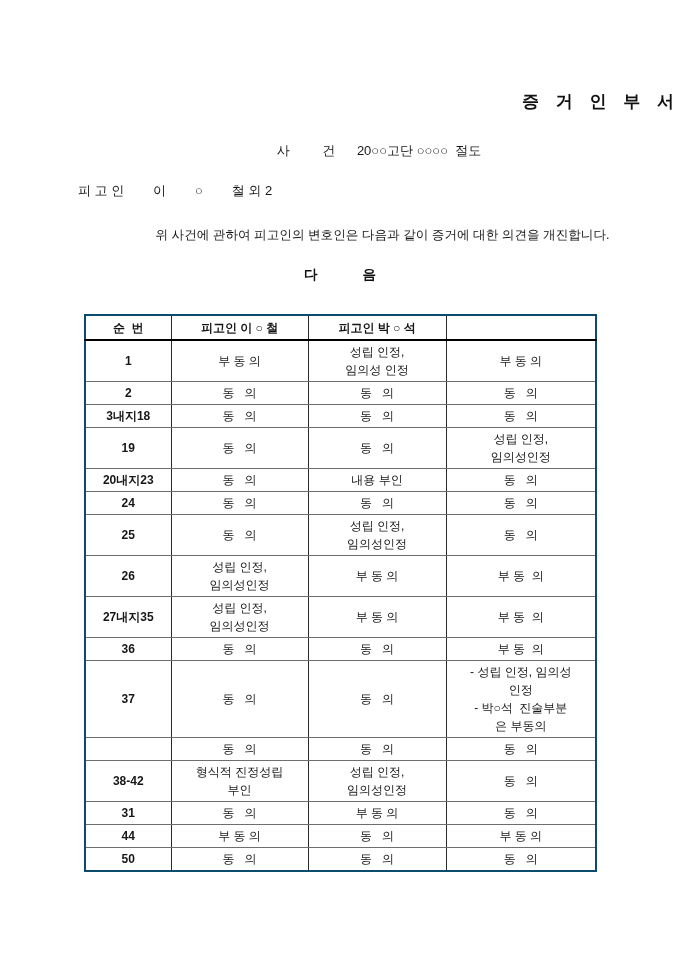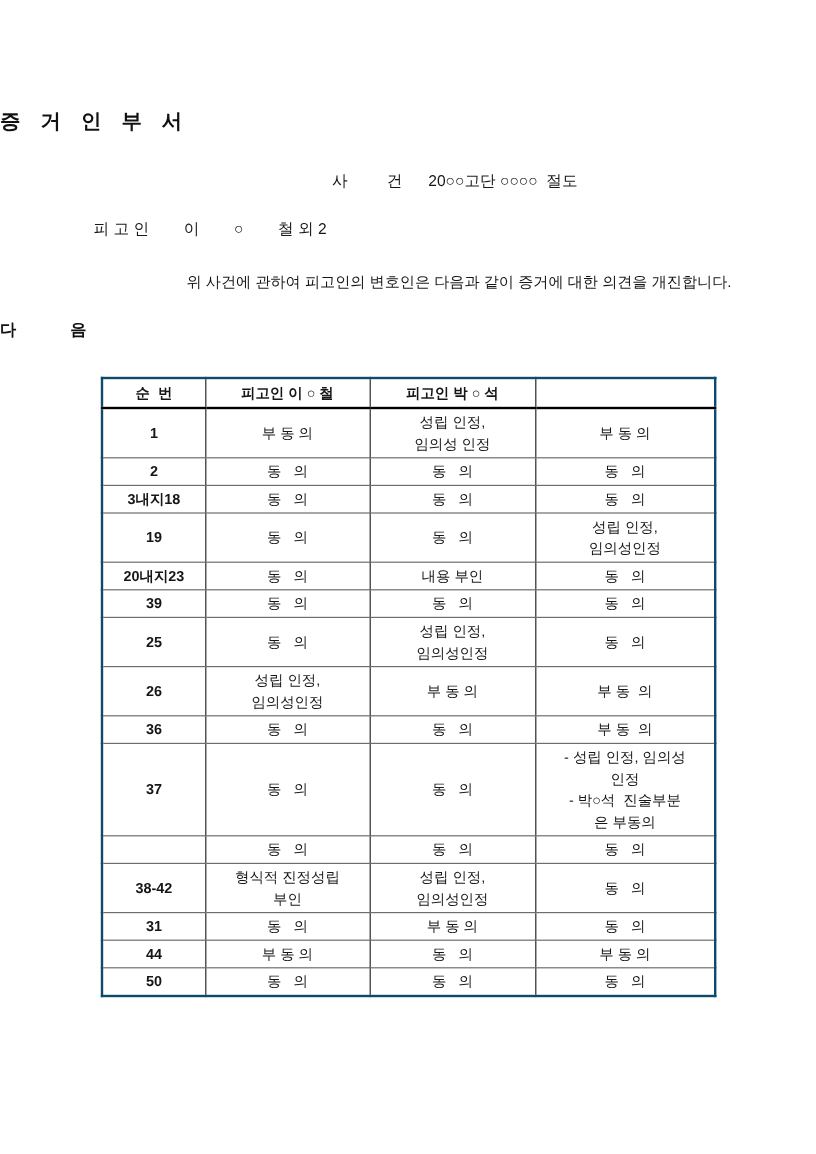--- a/index.html
+++ b/index.html
@@ -15,38 +15,39 @@
     overflow: hidden;
   }
   .doc {
     position: relative;
     width: 680px;
     height: 962px;
     background: #ffffff;
   }
   .doc-title {
     margin-top: 90px;
-    text-align: left;
+    text-align: right;
     font-size: 17px;
     font-weight: bold;
     letter-spacing: 6px;
     white-space: pre;
     color: #111111;
   }
   .line {
     margin-left: 78px;
     font-size: 13px;
     white-space: pre;
     color: #161616;
   }
   .case-line   { margin-top: 29px; text-align: center; }
   .def-line    { margin-top: 22px; }
   .para-line   { margin-top: 27px; margin-left: 78px; font-size: 12.6px; text-align: center; }
   .daum {
     margin-top: 22px;
+    text-align: center;
     font-size: 13.5px;
     font-weight: bold;
     white-space: pre;
     color: #111111;
   }
   table.evidence {
     margin: 30px 0 0 84px;
     border-collapse: collapse;
     table-layout: fixed;
     width: 511px;
@@ -137,34 +138,41 @@
           <td>성립 인정,
 임의성인정</td>
         </tr>
         <tr>
           <td>20내지23</td>
           <td>동   의</td>
           <td>내용 부인</td>
           <td>동   의</td>
         </tr>
         <tr>
-          <td>39</td>
+          <td>24</td>
           <td>동   의</td>
           <td>동   의</td>
           <td>동   의</td>
         </tr>
         <tr>
           <td>25</td>
           <td>동   의</td>
           <td>성립 인정,
 임의성인정</td>
           <td>동   의</td>
         </tr>
         <tr>
           <td>26</td>
+          <td>성립 인정,
+임의성인정</td>
+          <td>부 동 의</td>
+          <td>부 동  의</td>
+        </tr>
+        <tr>
+          <td>27내지35</td>
           <td>성립 인정,
 임의성인정</td>
           <td>부 동 의</td>
           <td>부 동  의</td>
         </tr>
         <tr>
           <td>36</td>
           <td>동   의</td>
           <td>동   의</td>
           <td>부 동  의</td>

